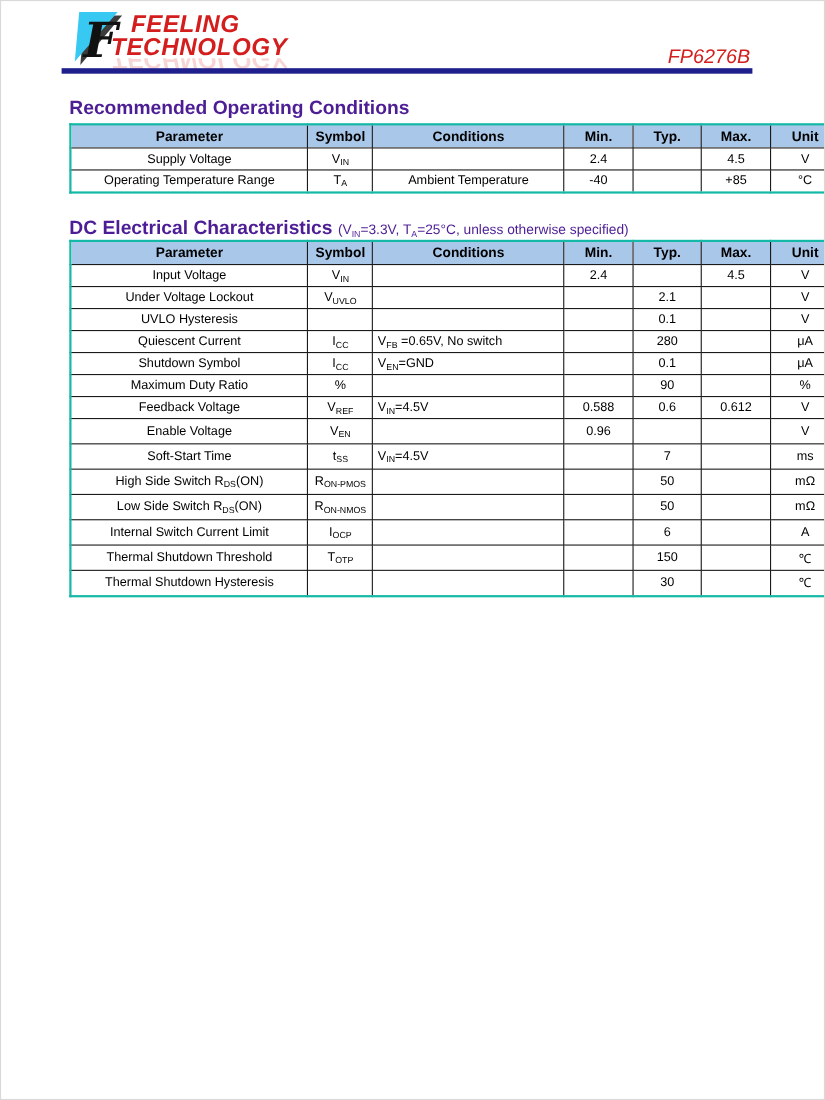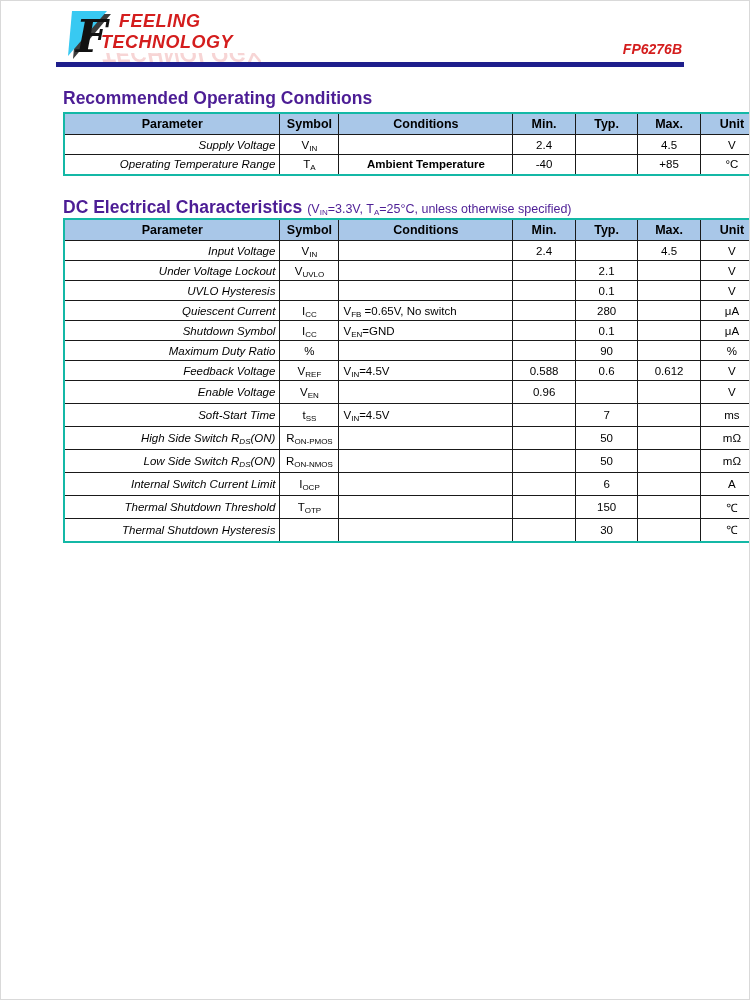--- a/index.html
+++ b/index.html
@@ -2,47 +2,47 @@
 <html style="--brand-red: #d41d1d; --logo-cyan: #38c9f2; --logo-black: #1a1a1a; --rule-navy: #1e1e8c; --header-blue: #a9c7e8;"><head>
 <meta charset="utf-8">
 <style>
   html,body{margin:0;padding:0;}
   body{width:750px;height:1000px;background:#f2f2f2;font-family:"Liberation Sans",sans-serif;}
   .page{position:relative;width:748px;height:998px;background:#ffffff;border:1px solid #d9d9d9;overflow:hidden;color:#000;}
 
   
   .logo-icon{position:absolute;left:60px;top:9px;width:54px;height:50px;}
   .brand{position:absolute;left:100px;top:10px;font-style:italic;font-weight:bold;
-         font-size:18px;line-height:21px;color:var(--brand-red,#d41d1d);letter-spacing:.5px;white-space:nowrap;}
+         font-size:22px;line-height:21px;color:var(--brand-red,#d41d1d);letter-spacing:.5px;white-space:nowrap;}
   .brand .l1{margin-left:18px;}
   .brand-reflect{position:absolute;left:100px;top:52px;font-style:italic;font-weight:bold;
          font-size:22px;line-height:21px;color:var(--brand-red,#d41d1d);letter-spacing:.5px;
          transform:scaleY(-1);opacity:.18;height:12px;overflow:hidden;white-space:nowrap;}
-  .part-number{position:absolute;top:40px;right:67px;font-size:14px;font-weight:bold;font-style:italic;
+  .part-number{position:absolute;top:40px;right:67px;font-size:18px;font-weight:normal;font-style:italic;
          color:var(--brand-red,#d41d1d);}
   .top-rule{position:absolute;top:61px;left:55px;width:628px;height:5px;background:var(--rule-navy,#1e1e8c);}
 
   
   .sec-title{position:absolute;left:62px;font-size:17.5px;font-weight:bold;color:#4c1d95;white-space:nowrap;}
   #roc-title{top:87px;}
   #dc-title{top:196px;}
   .sec-sub{font-size:12.5px;font-weight:normal;}
 
   
   table{border-collapse:collapse;table-layout:fixed;width:702px;border:2px solid #14b8a6;position:absolute;left:62px;}
   #roc-table{top:111px;}
   #dc-table{top:217px;}
   th,td{border:1px solid #1a1a1a;overflow:hidden;white-space:nowrap;}
   th{background:var(--header-blue,#a9c7e8);font-size:12.5px;font-weight:bold;height:20px;text-align:center;padding:0 2px;}
   td{font-size:11.5px;padding:1px 4px;text-align:center;}
-  td:first-child{text-align:right;font-style:italic;}
+  td:first-child{text-align:center;}
   tbody tr{height:20px;}
   #dc-table tbody tr:nth-child(n+8){height:23px;}
   #dc-table td:nth-child(3){text-align:left;}
-  #roc-table td:nth-child(3){text-align:center;font-weight:bold;}
+  #roc-table td:nth-child(3){text-align:center;}
   sub{font-size:8px;line-height:0;vertical-align:-2px;letter-spacing:0;}
 </style>
 </head>
 <body>
 
 <div class="page">
 
   <svg class="logo-icon" viewBox="0 0 54 50">
     <polygon points="16,4 50,4 12,49" fill="#1a1a1a" opacity="0.85"></polygon>
     <polygon points="11,1 46,1 7,46" fill="#38c9f2"></polygon>

